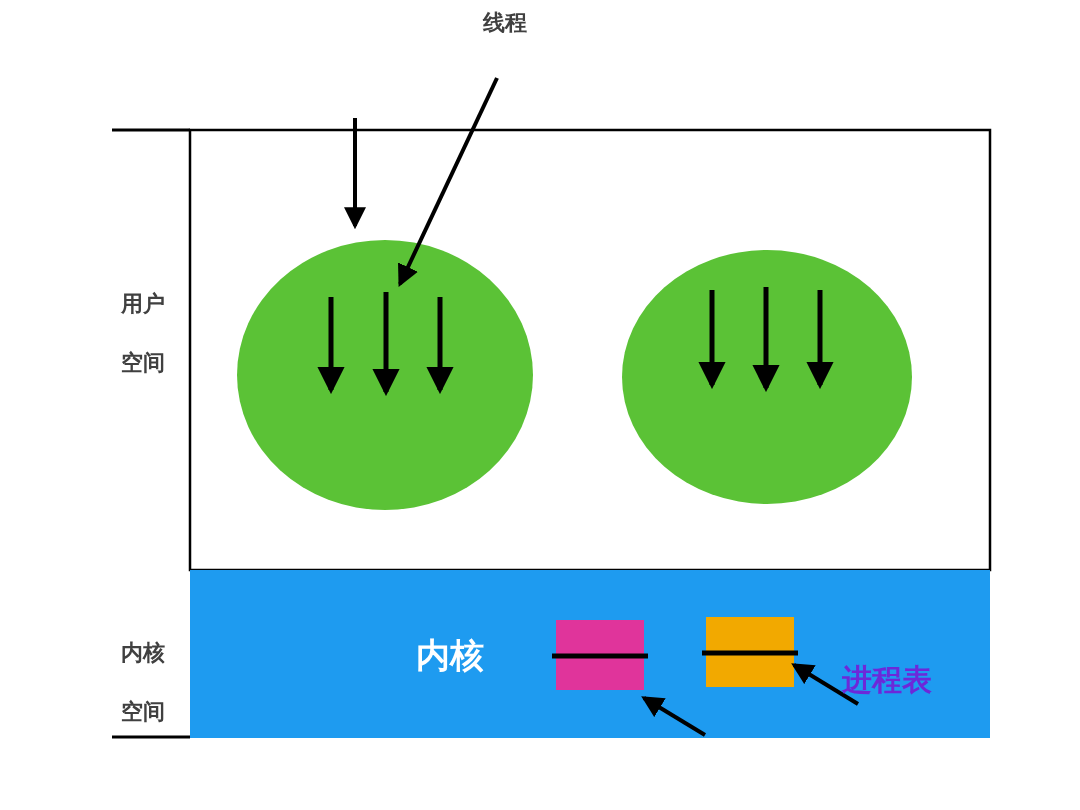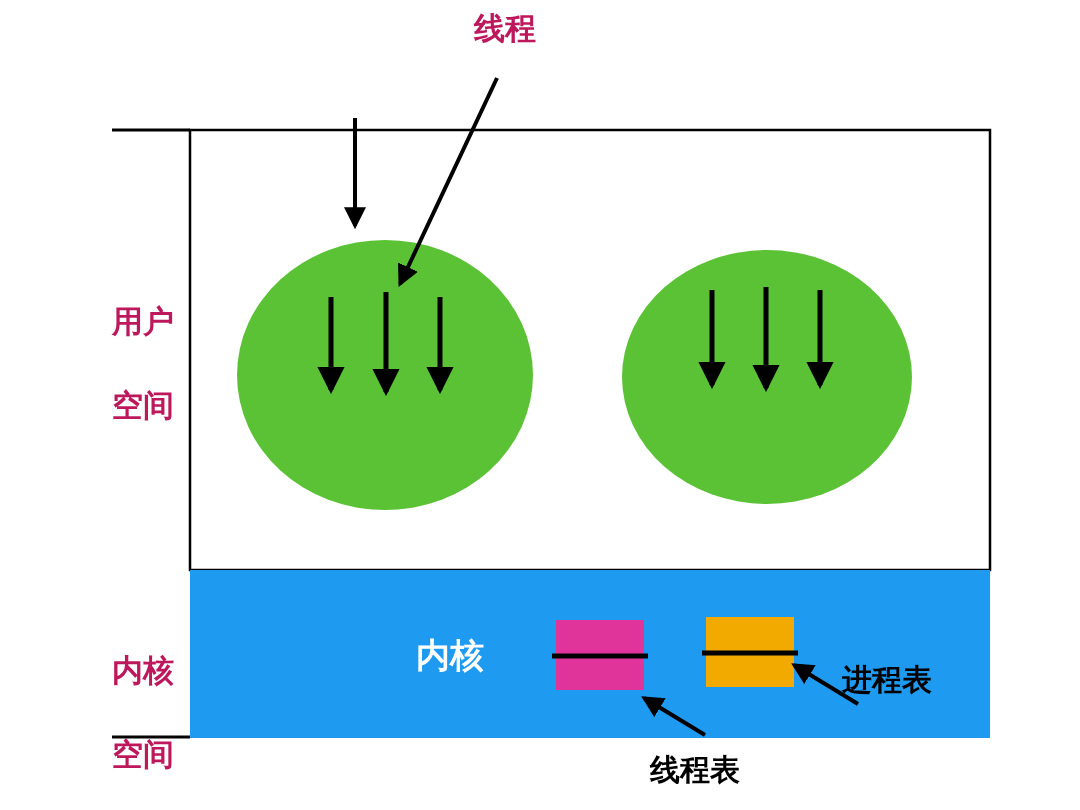--- a/index.html
+++ b/index.html
@@ -24,25 +24,25 @@
   }
   .label {
     position: absolute;
     font-weight: bold;
     text-align: center;
     white-space: pre-line;
     line-height: 1.35;
     user-select: none;
   }
   .label-red {
-    color: #be185d;
-    font-size: 31px;
+    color: #404040;
+    font-size: 22px;
   }
   .label-black {
-    color: #000000;
+    color: #6d28d9;
     font-size: 30px;
   }
   .label-white {
     color: #ffffff;
     font-size: 34px;
   }
 </style>
 </head>
 <body>
 
@@ -97,17 +97,16 @@
     <span>空间</span>
   </div>
 
   <div class="label label-red" style="left:88px; top:608px; width:110px;">
     <span>内核</span><br>
     <span>空间</span>
   </div>
 
   <div class="label label-white" style="left:390px; top:633px; width:120px;">内核</div>
 
-  <div class="label label-black" style="left:625px; top:750px; width:140px;">线程表</div>
 
   <div class="label label-black" style="left:842px; top:660px; width:140px; text-align:left;">进程表</div>
 
 </div>
 
 </body></html>

